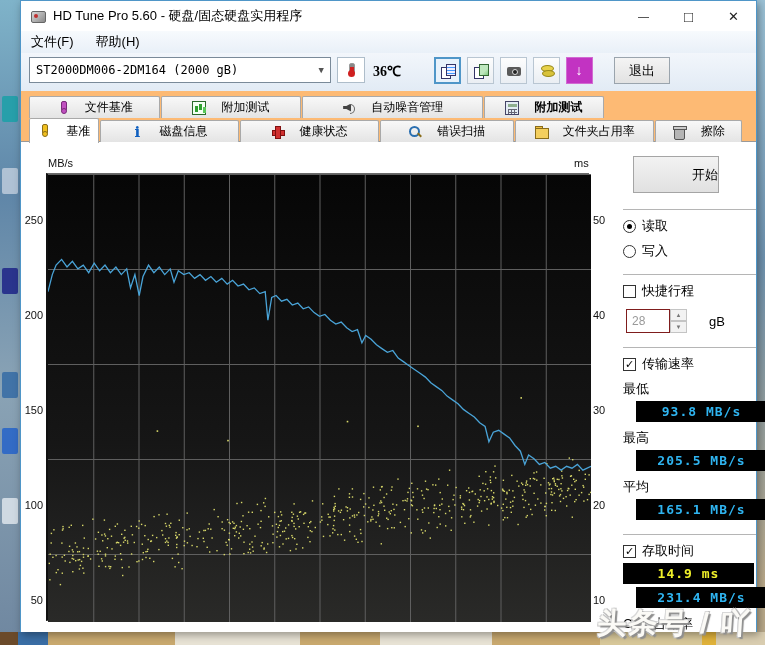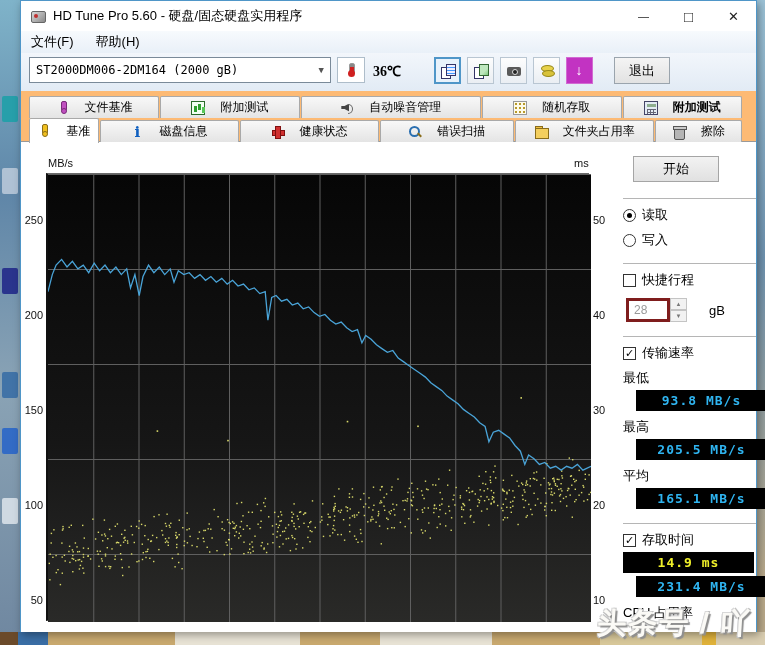--- a/index.html
+++ b/index.html
@@ -63,33 +63,33 @@
   
   .axis-unit { position:absolute; font-size:11px; color:#111; }
   .plot { position:absolute; left:25px; top:172px; width:543px; height:448px;
     border:1px solid #6a6a6a; border-left:2px solid #101010; }
   .tick-label { position:absolute; font-size:11px; color:#111; width:22px;margin-top:48px; }
   .tick-left { text-align:right; }
   .tick-right { text-align:left; }
 
   
   .rpanel { position:absolute; left:602px; top:150px; width:133px; }
-  .btn-start { display:block; margin:5px 0 16px 10px; width:86px; height:26px;
-    background:linear-gradient(180deg,#f2f2f2,#e1e1e1); border:1px solid #a5a5a5; font-size:13px; }
+  .btn-start { display:block; margin:5px 0 16px 10px; width:86px; height:37px;
+    background:linear-gradient(180deg,#f2f2f2,#e1e1e1); border:1px solid #a5a5a5; font-size:13px;text-align:right; }
   .sep { height:1px; background:#b5b5b5; margin-top:14px; }
   .ctl-row { display:flex; align-items:center; gap:6px; margin-top:7px; font-size:13px; }
   .radio { width:13px; height:13px; border:1px solid #333; border-radius:50%; background:#fff;
     position:relative; flex:0 0 13px; }
   .radio.sel::after { content:""; position:absolute; left:3px; top:3px; width:5px; height:5px;
     border-radius:50%; background:#000; }
   .chk { width:13px; height:13px; border:1px solid #333; background:#fff; position:relative;
     flex:0 0 13px; font-size:11px; line-height:11px; text-align:center; font-weight:bold; }
   .chk.on::after { content:"✓"; position:absolute; left:1px; top:0; }
   .spin-row { display:flex; align-items:center; margin-top:9px; }
-  .spin-box { width:44px; height:24px; border:3px solid #7f1d1d; background:#fff; color:#999;
+  .spin-box { width:44px; height:24px; border:1px solid #7f1d1d; background:#fff; color:#999;
     font-size:12px; display:flex; align-items:center; padding-left:5px; margin-left:3px; }
   .spin-arrows { display:flex; flex-direction:column; }
   .spin-arrows div { width:17px; height:12px; border:1px solid #c4c4c4; background:#f2f2f2;
     font-size:6px; color:#777; text-align:center; line-height:11px; }
   .spin-unit { margin-left:22px; font-size:13px; }
   .val-label { margin-top:7px; font-size:13px; }
   .lcd { margin-top:3px; width:131px; height:21px; background:#000; text-align:center;
     font-family:"DejaVu Sans Mono","Liberation Mono",monospace; font-size:13px; font-weight:bold;
     line-height:21px; letter-spacing:1px; }
   .lcd.cyan { color:#2fb4f0;margin-left:13px; } .lcd.yellow { color:#f0f02a; }
@@ -232,24 +232,20 @@
         <span class="icon ic-exclam-p"></span>
         <span>文件基准</span>
       </div>
       <div class="tab" style="width: 19.7%;">
         <span class="icon ic-monitor"></span>
         <span>附加测试</span>
       </div>
       <div class="tab" style="width: 25.3%;">
         <span class="icon ic-speaker"></span>
         <span>自动噪音管理</span>
-      </div>
-      <div class="tab" style="width: 19.7%;">
-        <span class="icon ic-dots"></span>
-        <span>随机存取</span>
       </div>
       <div class="tab" style="width: 16.8%; font-weight: bold;">
         <span class="icon ic-calc"></span>
         <span>附加测试</span>
       </div>
     </div>
   <div class="tabs-row tabs-bot" id="tabs-bot">
       <div class="tab active" style="width: 9.8%;">
         <span class="icon ic-exclam-y"></span>
         <span>基准</span>

